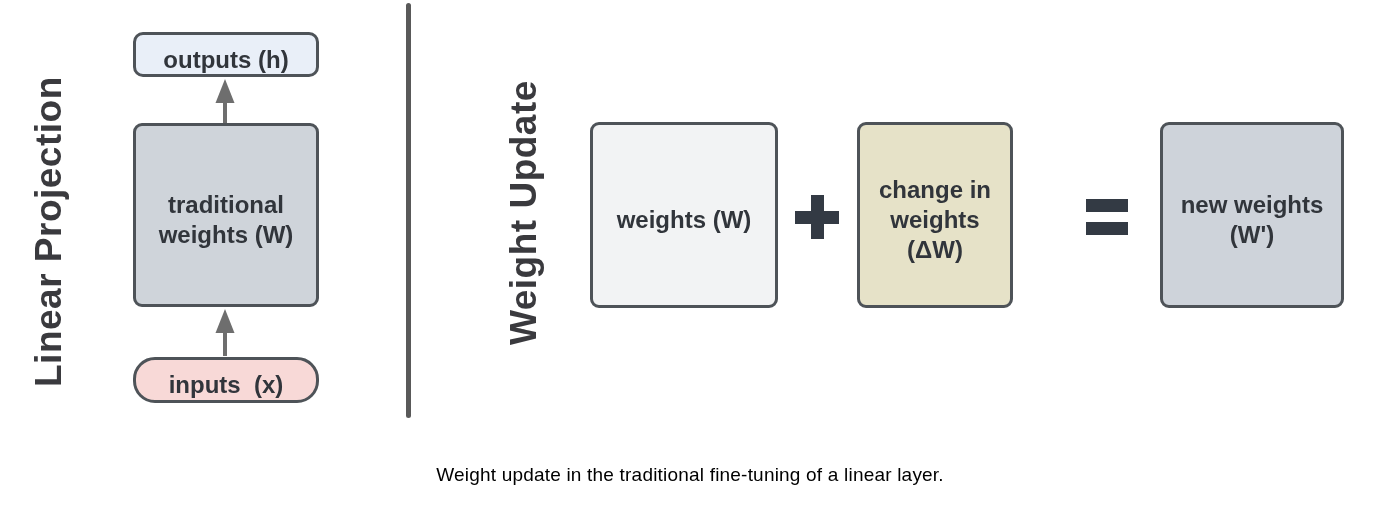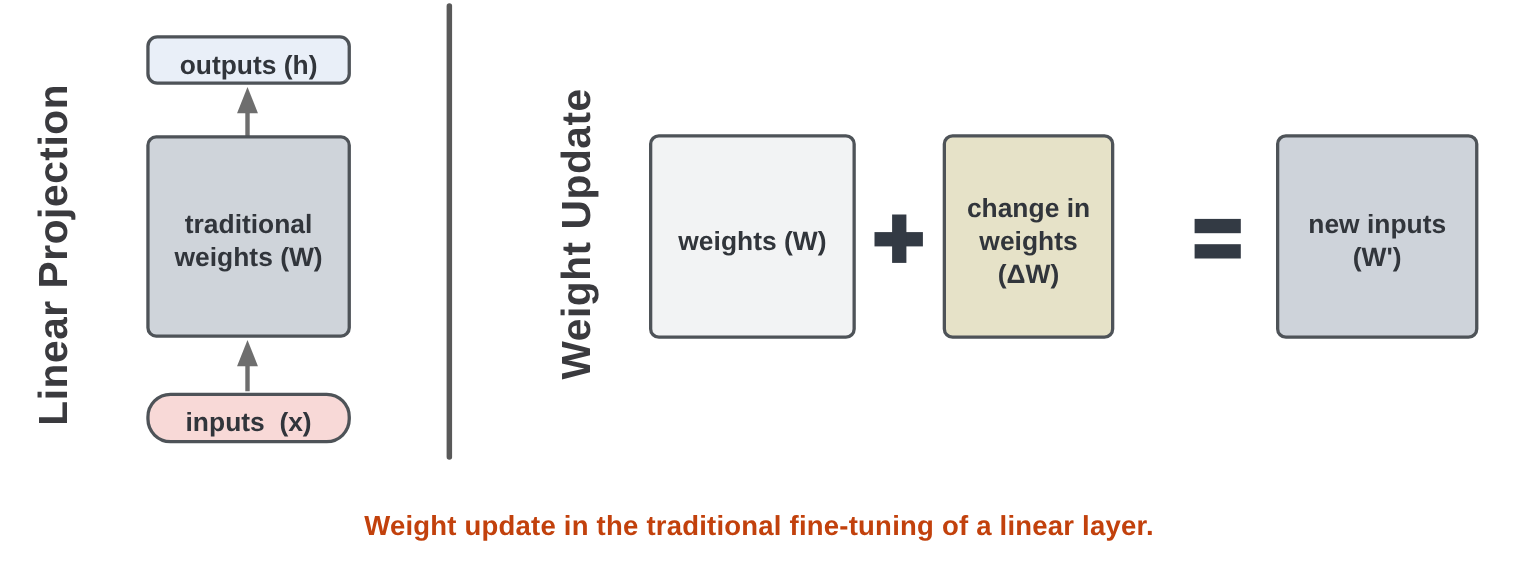--- a/index.html
+++ b/index.html
@@ -54,21 +54,21 @@
   .op.equals .bar.e1 { left:0; top:0;    width:42px; height:13px; }
   .op.equals .bar.e2 { left:0; bottom:0; width:42px; height:13px; }
   .sr {
     position:absolute; width:1px; height:1px; overflow:hidden;
     clip-path:inset(50%); white-space:nowrap;
   }
 
   
   .caption {
     position:absolute; left:0; right:0; top:464px; text-align:center;
-    font-size:25px; color:#c2410c; letter-spacing:0.2px;font-weight:bold;
+    font-size:19px; color:#000000; letter-spacing:0.2px;
   }
 </style>
 </head>
 <body>
 
 <div class="stage">
 
   <section>
     <div class="vtitle lp">Linear Projection</div>
 
@@ -117,20 +117,20 @@
 (ΔW)</span>
     </div>
 
     <div class="op equals">
       <span class="bar e1"></span>
       <span class="bar e2"></span>
       <span class="sr">=</span>
     </div>
 
     <div class="box neww">
-      <span>new inputs
+      <span>new weights
 (W')</span>
     </div>
   </section>
 
   <div class="caption">Weight update in the traditional fine-tuning of a linear layer.</div>
 
 </div>
 
 </body></html>

